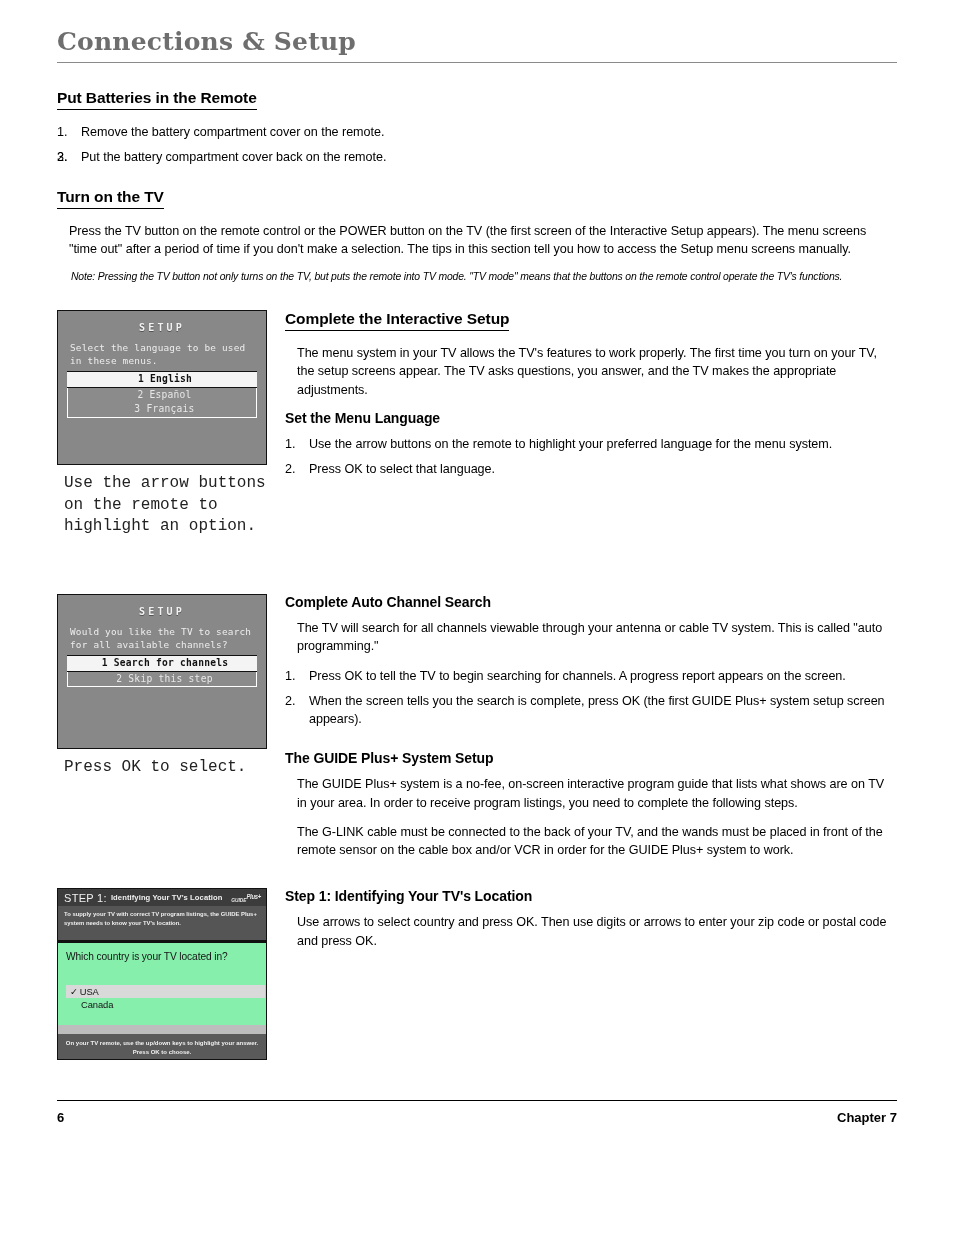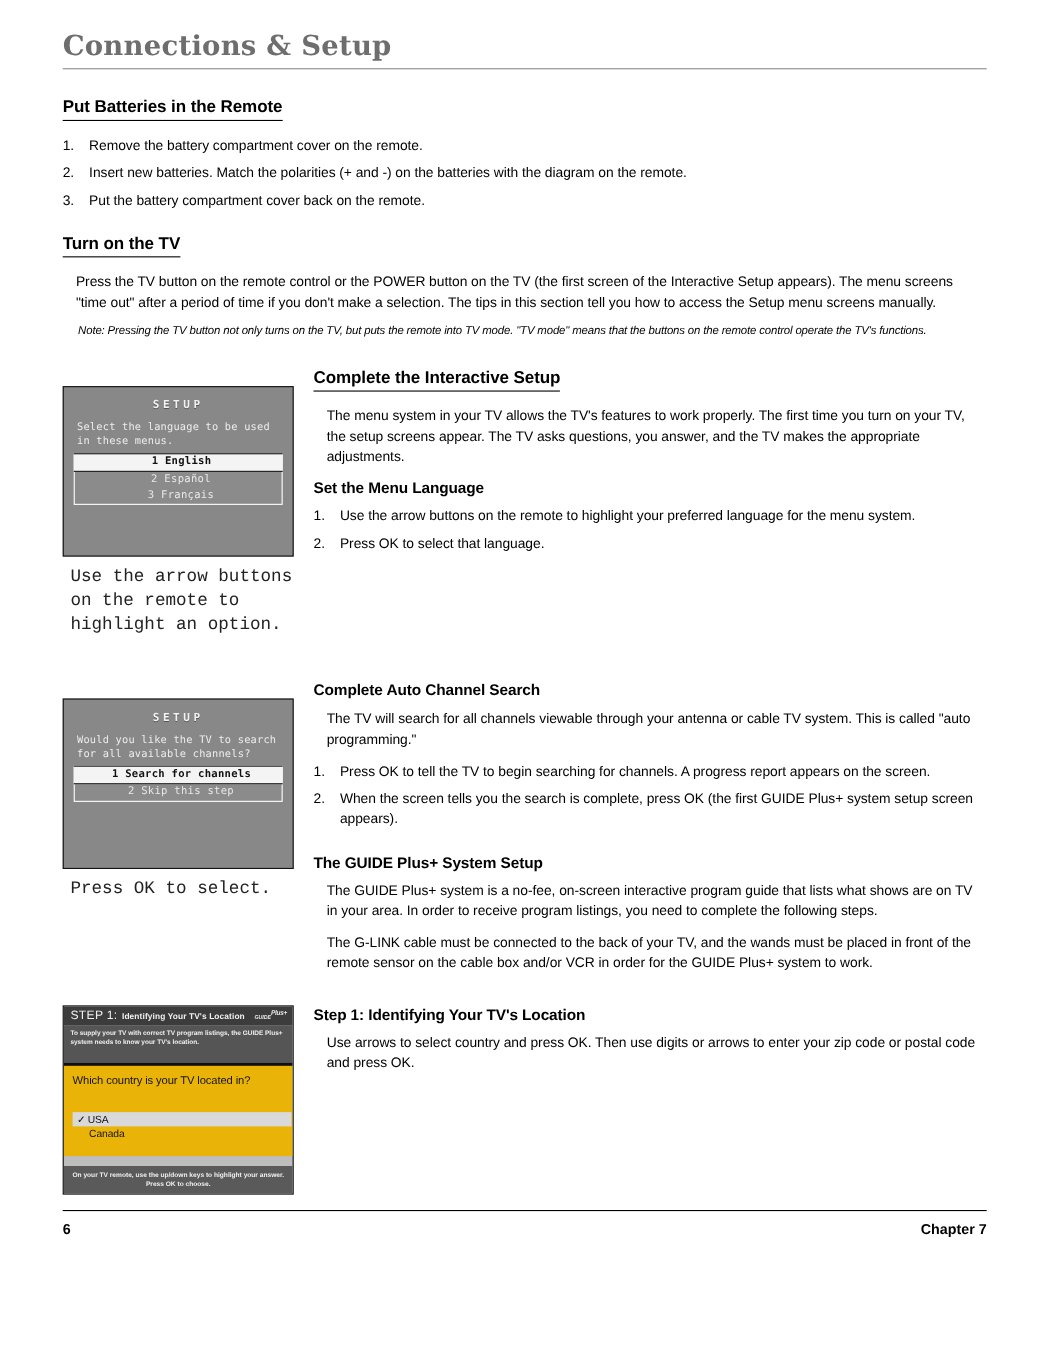--- a/index.html
+++ b/index.html
@@ -109,21 +109,20 @@
   
   .tv-screen {
     width: 210px;
     height: 155px;
     background: #888888;
     border: 1.5px solid #111;
     box-sizing: border-box;
     position: relative;
     font-family: "DejaVu Sans Mono", "Liberation Mono", monospace;
     overflow: hidden;
-    margin-top: 16px;
   }
   .tv-title {
     text-align: center;
     color: #f2f2f2;
     font-size: 10px;
     letter-spacing: 3.2px;
     font-weight: bold;
     padding-top: 11px;
     text-shadow: 0 1px 0 #555;
   }
@@ -217,21 +216,21 @@
     padding: 4px 8px 0 6px;
     height: 34px;
     box-sizing: border-box;
     font-weight: bold;
   }
   .gp-divider {
     height: 3px;
     background: #111;
   }
   .gp-body {
-    background: #eab308;
+    background: #86efac;
     height: 82px;
     box-sizing: border-box;
     padding: 8px 0 0 8px;
     position: relative;
   }
   .gp-question {
     font-size: 10.2px;
     color: #141414;
     letter-spacing: -0.1px;
   }
@@ -296,21 +295,20 @@
 
   <div class="block-batteries">
     <h2 class="sect">Put Batteries in the Remote</h2>
     <ol class="steps">
       <li>
         <span class="num">1.</span>
         <span>Remove the battery compartment cover on the remote.</span>
       </li>
       <li>
         <span class="num">2.</span>
-        <span>Insert new batteries. Match the polarities (+ and -) on the batteries with the diagram on the remote.</span>
       </li>
       <li>
         <span class="num">3.</span>
         <span>Put the battery compartment cover back on the remote.</span>
       </li>
     </ol>
   </div>
 
   <div class="block-turnon">
     <h2 class="sect">Turn on the TV</h2>

